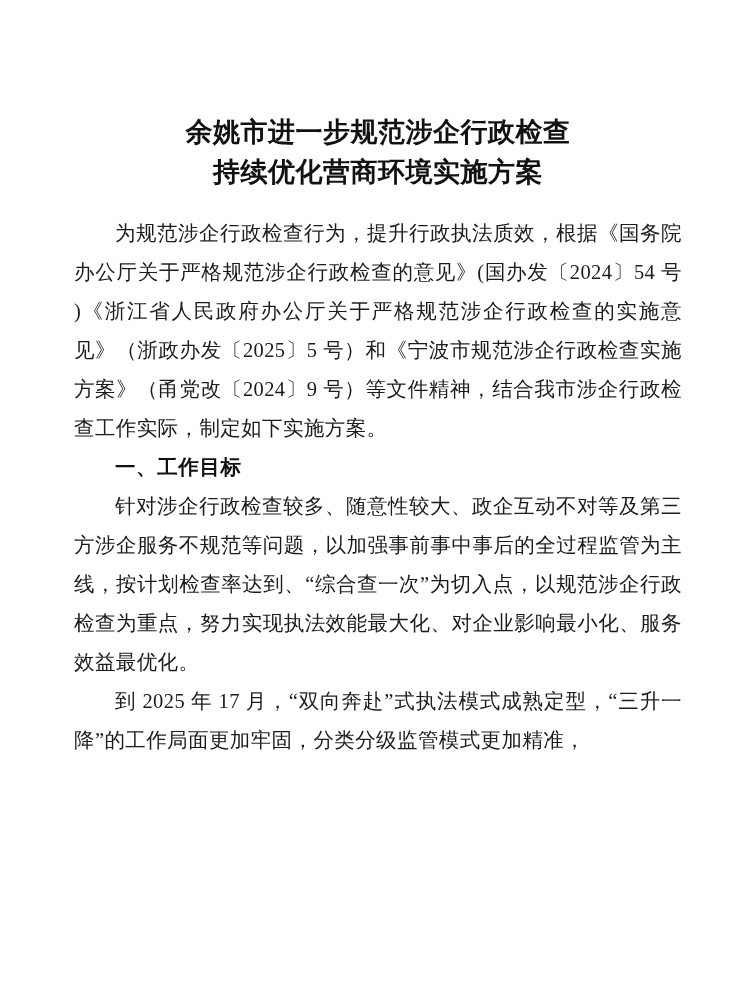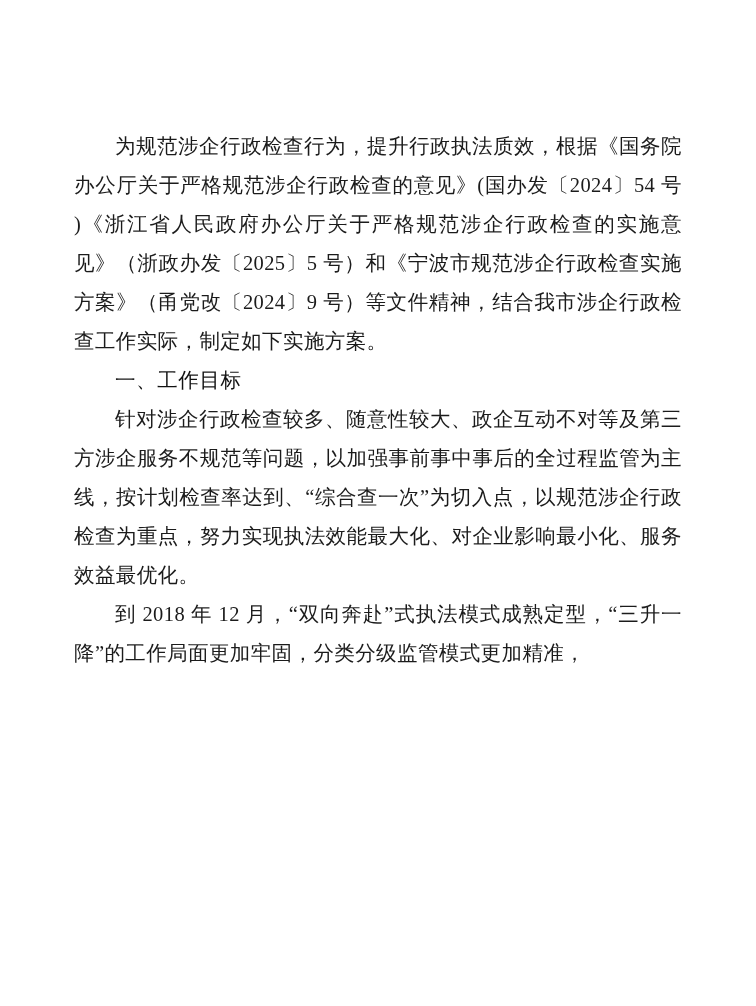--- a/index.html
+++ b/index.html
@@ -28,48 +28,52 @@
     line-height: 40px;
     letter-spacing: 0.5px;
     color: #111111;
     margin: 0 0 4px 0;
   }
   .doc-title .line {
     display: block;
     white-space: nowrap;
   }
   .body-block {
-    margin-top: 15px;
+    margin-top: 22px;
   }
   p.para {
     margin: 0 0 0 0;
     font-size: 20.5px;
     line-height: 39px;
     text-align: justify;
     text-justify: inter-ideograph;
     text-indent: 2em;
     letter-spacing: 0.4px;
     color: #1b1b1b;
   }
   p.heading {
     margin: 0;
     font-size: 20.5px;
     line-height: 39px;
     text-indent: 2em;
-    font-weight: normal;
+    font-weight: bold;
     letter-spacing: 0.6px;
     color: #111111;
   }
 </style>
 </head>
 <body>
 
 <div class="page">
 
+  <div class="doc-title">
+    <span class="line">余姚市进一步规范涉企行政检查</span>
+    <span class="line">持续优化营商环境实施方案</span>
+  </div>
 
   <div class="body-block">
     <p class="para">为规范涉企行政检查行为，提升行政执法质效，根据《国务院办公厅关于严格规范涉企行政检查的意见》(国办发〔2024〕54 号 )《浙江省人民政府办公厅关于严格规范涉企行政检查的实施意见》（浙政办发〔2025〕5 号）和《宁波市规范涉企行政检查实施方案》（甬党改〔2024〕9 号）等文件精神，结合我市涉企行政检查工作实际，制定如下实施方案。</p>
     <p class="heading">一、工作目标</p>
     <p class="para">针对涉企行政检查较多、随意性较大、政企互动不对等及第三方涉企服务不规范等问题，以加强事前事中事后的全过程监管为主线，按计划检查率达到、“综合查一次”为切入点，以规范涉企行政检查为重点，努力实现执法效能最大化、对企业影响最小化、服务效益最优化。</p>
-    <p class="para">到 2018 年 12 月，“双向奔赴”式执法模式成熟定型，“三升一降”的工作局面更加牢固，分类分级监管模式更加精准，</p>
+    <p class="para">到 2025 年 17 月，“双向奔赴”式执法模式成熟定型，“三升一降”的工作局面更加牢固，分类分级监管模式更加精准，</p>
   </div>
 
 </div>
 
 </body></html>

